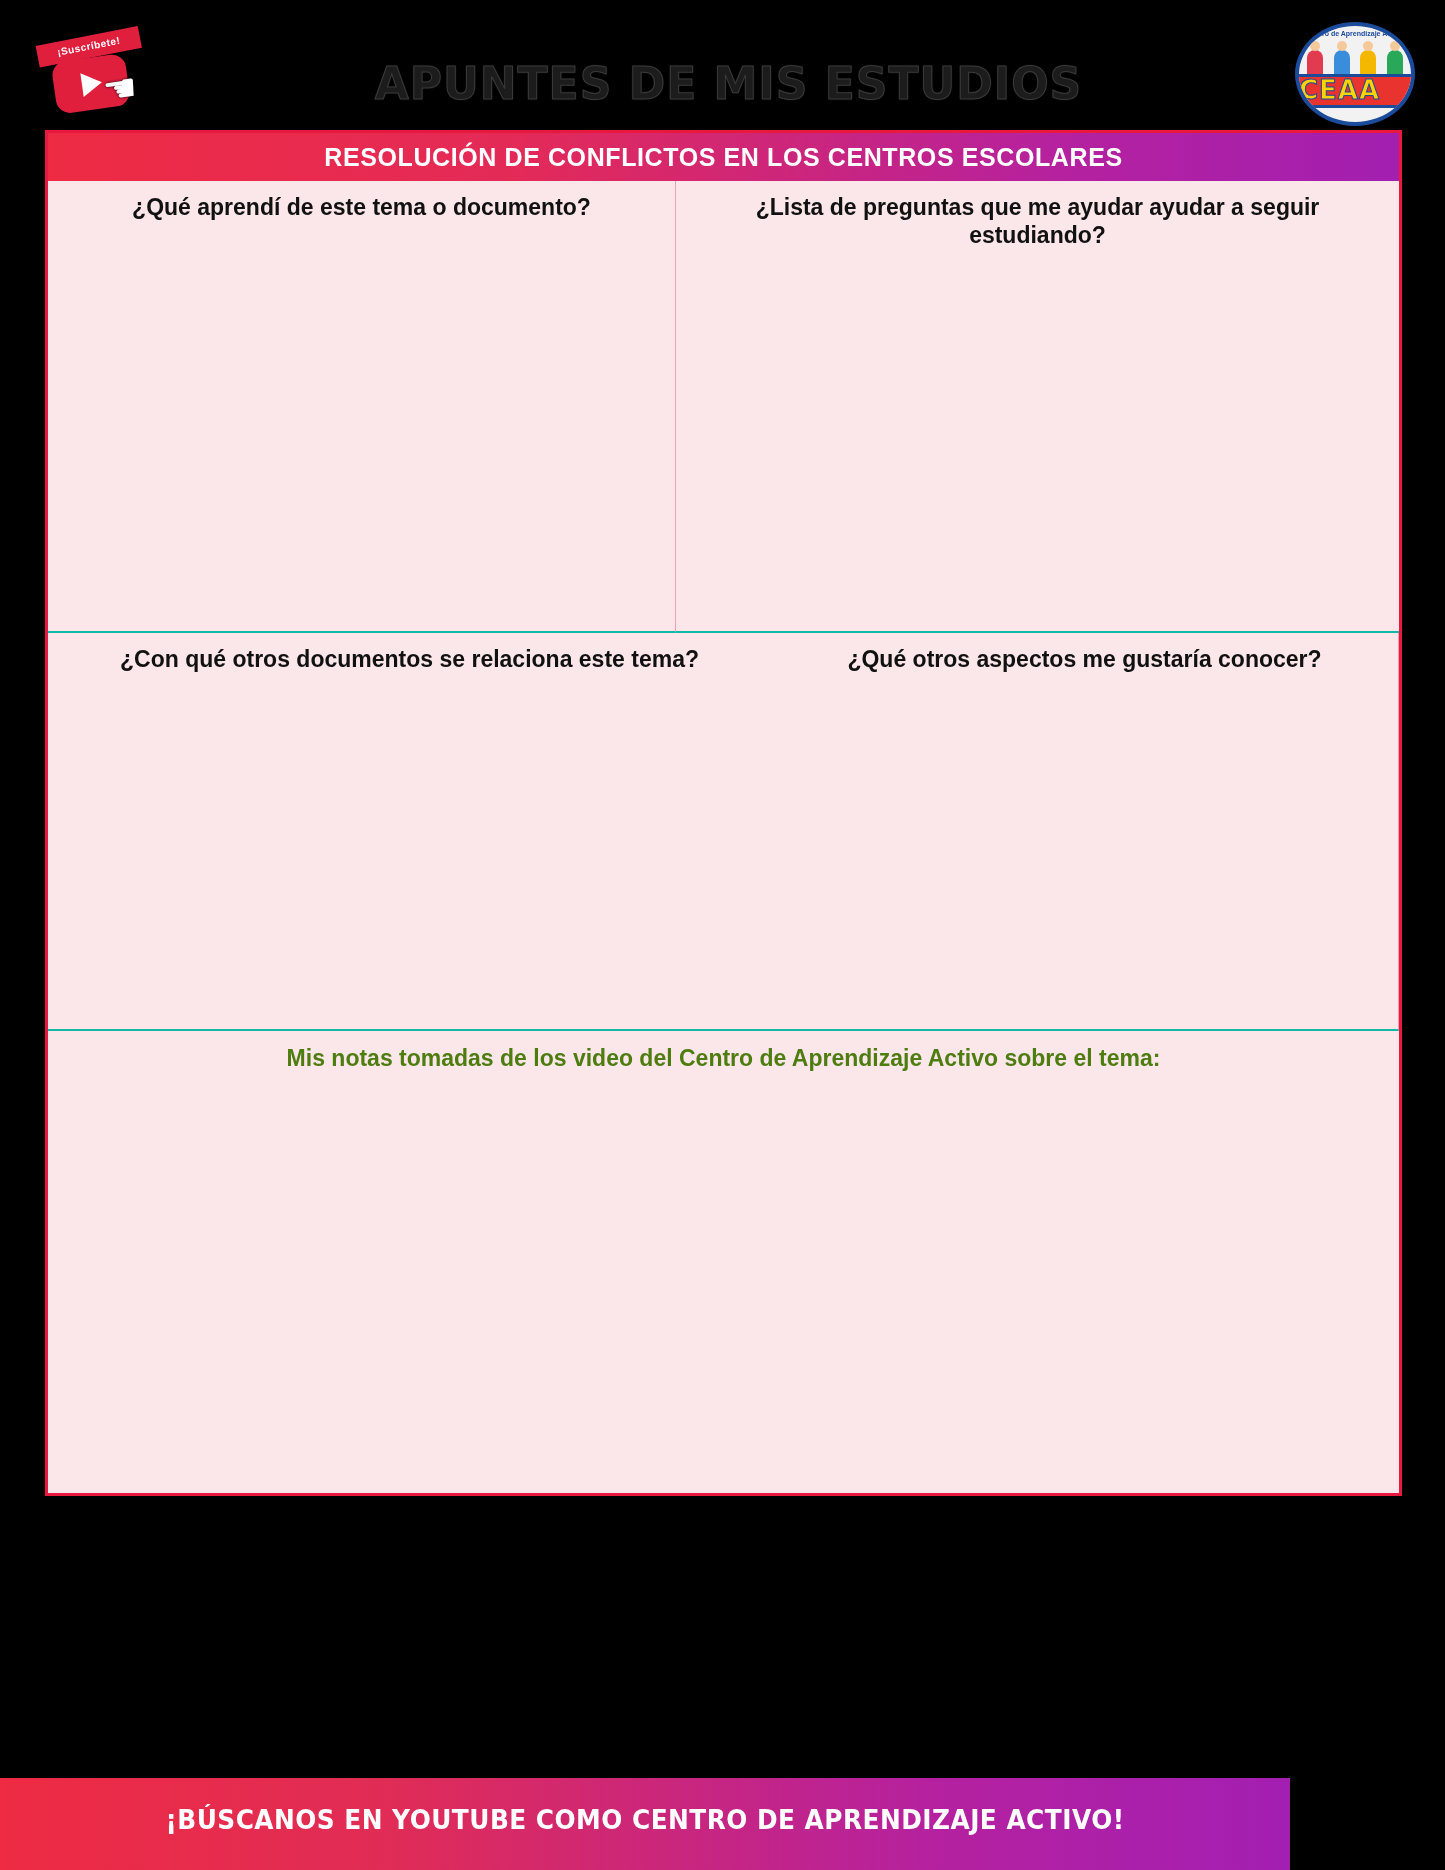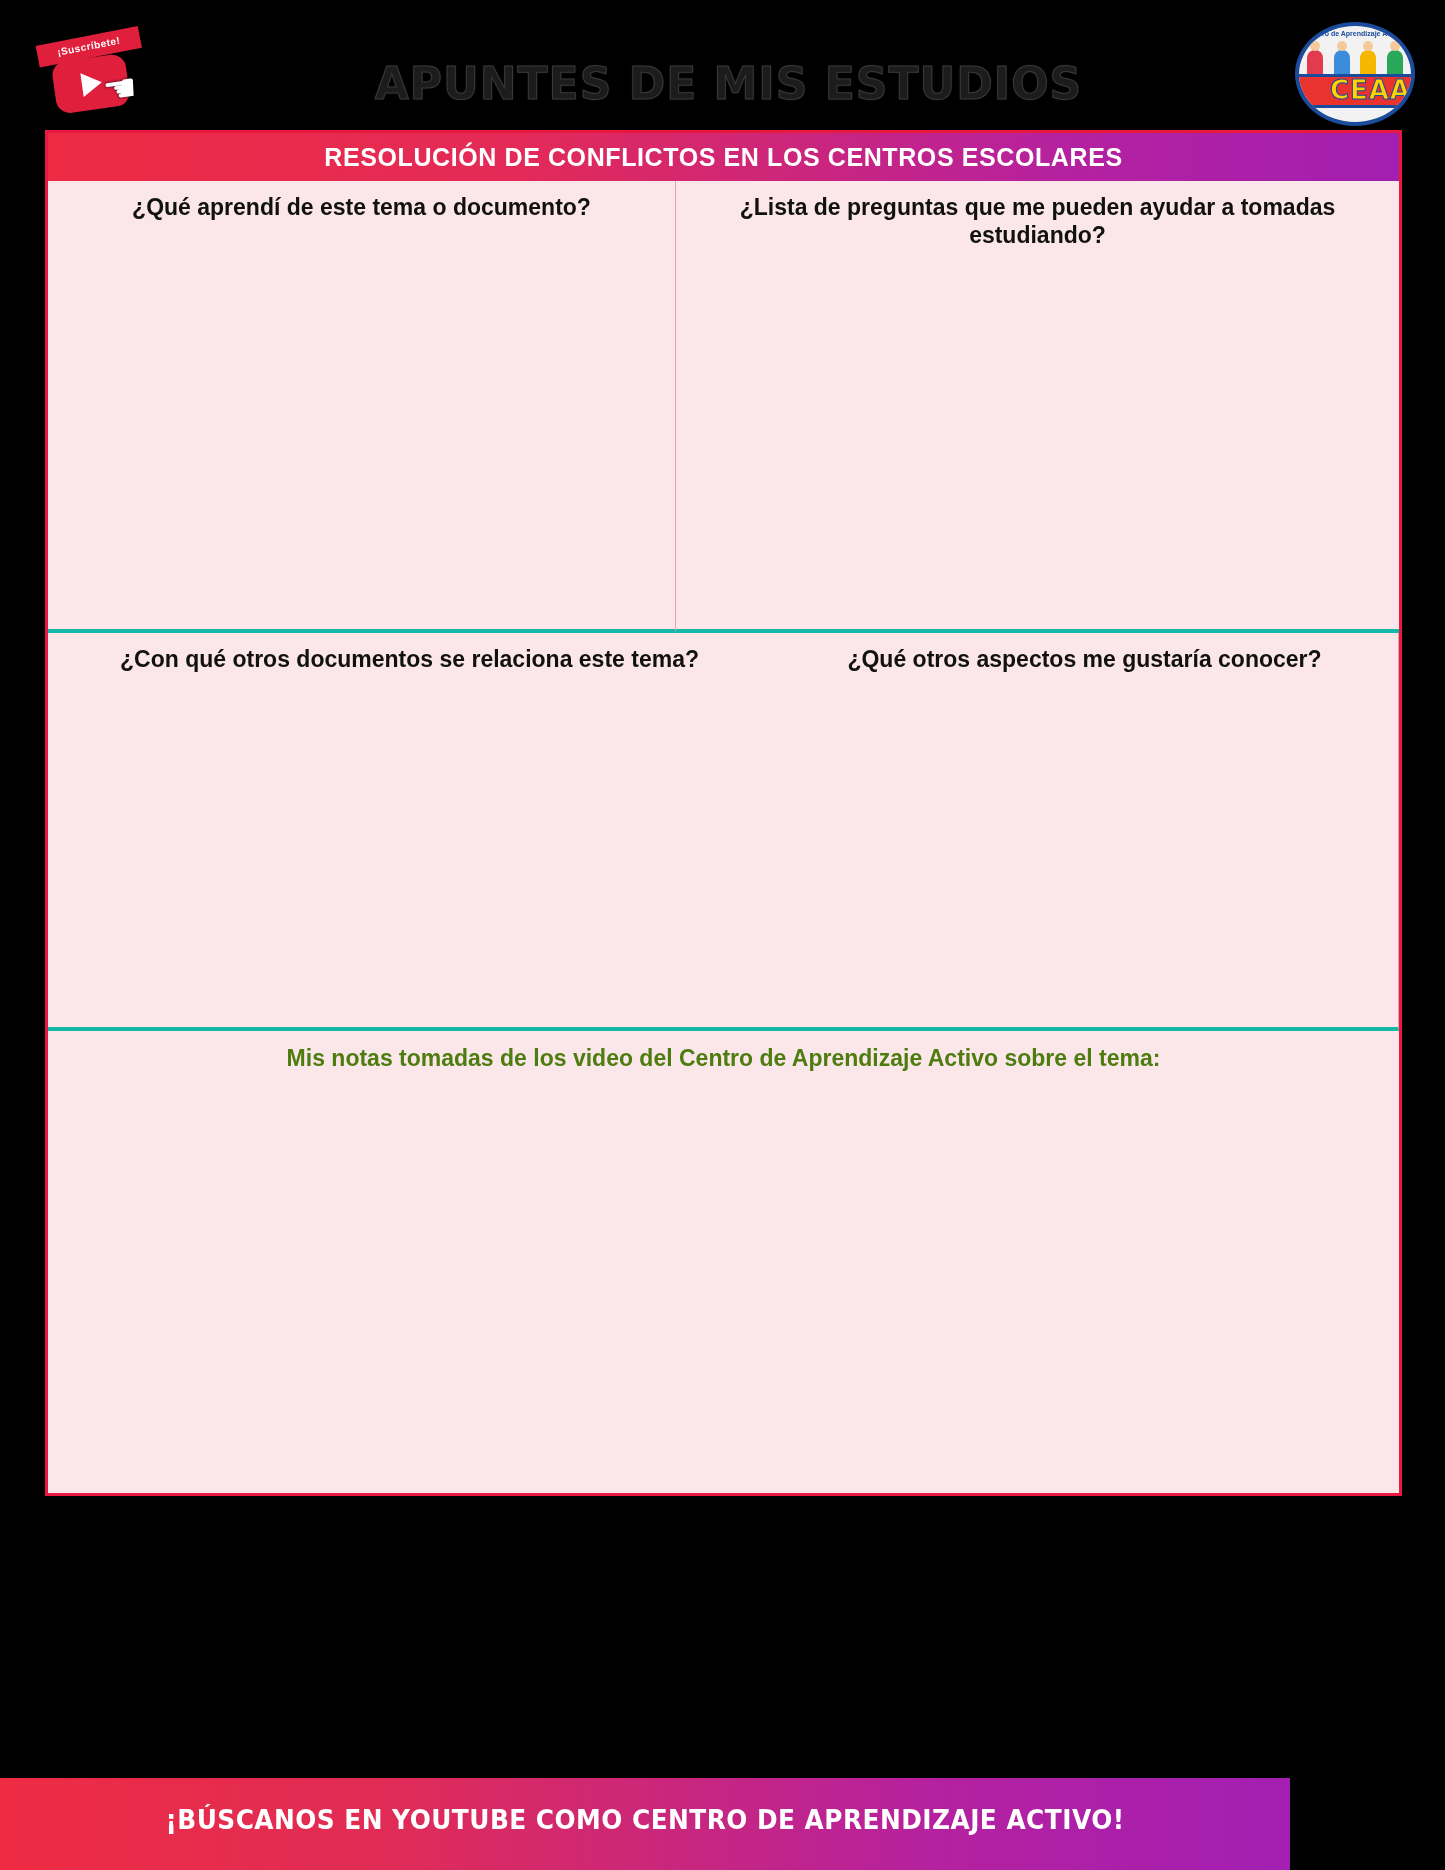--- a/index.html
+++ b/index.html
@@ -137,21 +137,21 @@
     position: absolute;
     bottom: 14px; left: -6px; right: -6px;
     height: 34px;
     background: #e9332f;
     border-top: 3px solid #1b4b9b;
     border-bottom: 3px solid #1b4b9b;
   }
   .ceaa-text {
     position: absolute;
     bottom: 17px; left: 0; right: 0;
-    text-align: right;
+    text-align: left;
     font-size: 26px;
     font-weight: 900;
     color: #ffd200;
     letter-spacing: 1px;
     font-family: "DejaVu Sans", sans-serif;
     -webkit-text-stroke: 1px #1b4b9b;
   }
 
   
   .card {
@@ -172,21 +172,21 @@
     letter-spacing: .6px;
     color: #ffffff;
     background: linear-gradient(90deg, #ee2b43 0%, #e32a58 35%, #b5219f 75%, #a21fb0 100%);
   }
   .grid {
     display: flex;
     flex-wrap: wrap;
   }
   .cell {
     position: relative;
-    border-bottom: 4px solid #14b8a6;
+    border-bottom: 2px solid #14b8a6;
   }
   .cell.left { width: 628px; border-right: 1px solid #e7a3b1; }
   .cell.right { width: 723px; }
   .cell.row1 { height: 452px; }
   .cell.row2 { height: 398px; }
   .cell-label {
     padding: 12px 16px 0;
     text-align: center;
     font-size: 23px;
     font-weight: 700;
@@ -256,21 +256,21 @@
   </div>
 
   <div class="card">
     <div class="card-title">RESOLUCIÓN DE CONFLICTOS EN LOS CENTROS ESCOLARES</div>
 
     <div class="grid">
       <div class="cell left row1">
         <div class="cell-label">¿Qué aprendí de este tema o documento?</div>
       </div>
       <div class="cell right row1">
-        <div class="cell-label">¿Lista de preguntas que me pueden ayudar a tomadas estudiando?</div>
+        <div class="cell-label">¿Lista de preguntas que me ayudar ayudar a seguir estudiando?</div>
       </div>
       <div class="cell right row2">
         <div class="cell-label">¿Con qué otros documentos se relaciona este tema?</div>
       </div>
       <div class="cell left row2">
         <div class="cell-label">¿Qué otros aspectos me gustaría conocer?</div>
       </div>
 
       <div class="notes">
         <div class="notes-label">Mis notas tomadas de los video del Centro de Aprendizaje Activo sobre el tema:</div>

